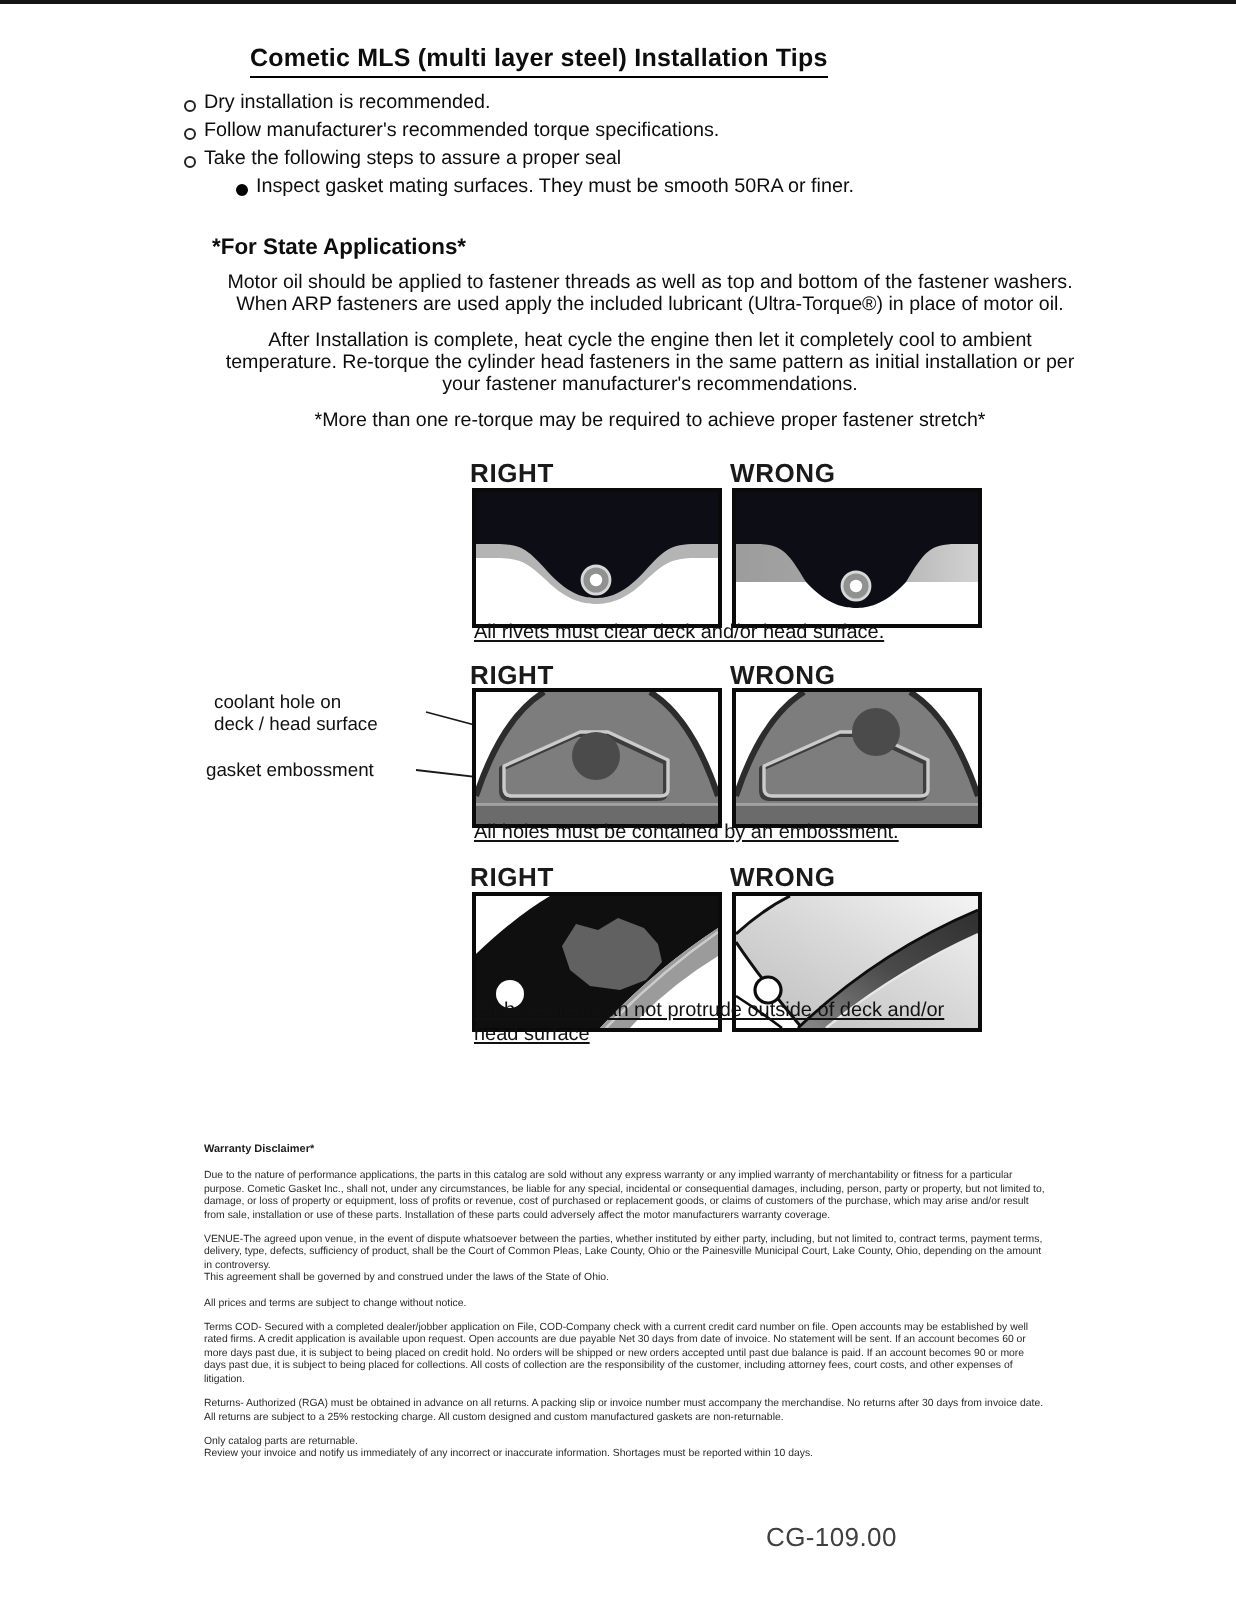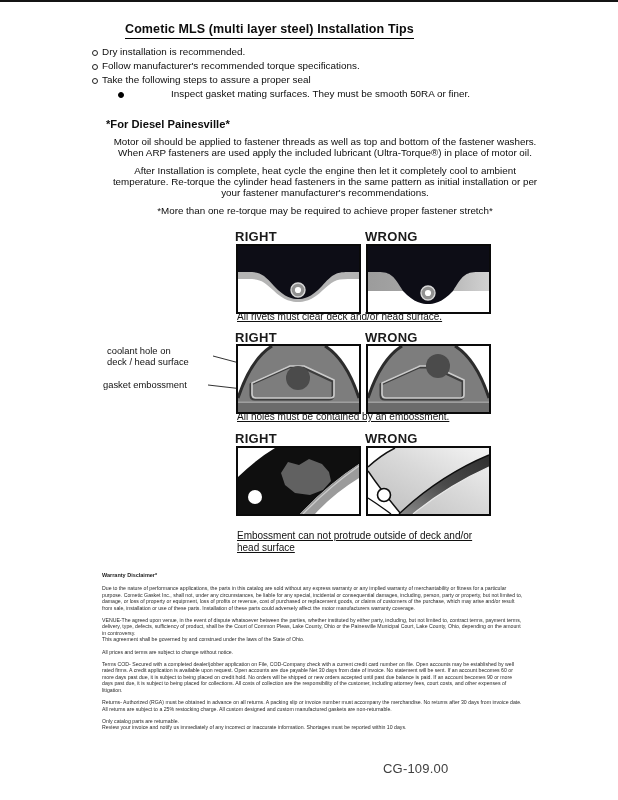--- a/index.html
+++ b/index.html
@@ -20,21 +20,21 @@
     display:inline-block;
     border-bottom:1.6px solid #000;
     padding-bottom:2px;
     letter-spacing:0.1px;
     margin-left:20px;
   }
 
   
   .bullets{position:absolute;left:92px;top:45px;width:490px;font-size:9.9px;line-height:14px;}
   .b-row{display:flex;}
-  .b-row.sub{margin-left:26px;gap:43px;}
+  .b-row.sub{margin-left:26px;}
   .mark{flex:0 0 auto;width:4px;height:4px;border-radius:50%;margin:5px 4px 0 0;}
   .mark.open{border:1px solid #222;}
   .mark.filled{background:#000;border:1px solid #000;}
 
   
   .diesel{position:absolute;left:106px;top:119px;width:438px;font-size:9.8px;line-height:11px;}
   .diesel h2{font-size:11.2px;font-weight:bold;margin:0 0 6px 0;}
   .diesel p{margin:0 0 7px 0;text-align:center;}
 
   
@@ -84,21 +84,21 @@
       <span class="mark open"></span>
       <span>Take the following steps to assure a proper seal</span>
     </div>
     <div class="b-row sub">
       <span class="mark filled"></span>
       <span>Inspect gasket mating surfaces.  They must be smooth 50RA or finer.</span>
     </div>
   </div>
 
   <div class="diesel">
-    <h2>*For Diesel Painesville*</h2>
+    <h2>*For State Applications*</h2>
     <p>Motor oil should be applied to fastener threads as well as top and bottom of the fastener washers. When ARP fasteners are used apply the included lubricant (Ultra-Torque®) in place of motor oil.</p>
     <p>After Installation is complete, heat cycle the engine then let it completely cool to ambient temperature. Re-torque the cylinder head fasteners in the same pattern as initial installation or per your fastener manufacturer's recommendations.</p>
     <p>*More than one re-torque may be required to achieve proper fastener stretch*</p>
   </div>
 
   <div class="dg-header" style="left:235px;top:229px">RIGHT</div>
   <div class="dg-header" style="left:365px;top:229px">WRONG</div>
 
   <div class="dg-box" style="left:236px;top:244px">
     <svg viewBox="0 0 121 66">
@@ -203,21 +203,21 @@
       <path d="M27,0 Q13,7 0,19" fill="none" stroke="#111111" stroke-width="1.5"></path>
       <path d="M0,23 Q12,41 33,66" fill="none" stroke="#111111" stroke-width="1.5"></path>
       <path d="M31,66 Q71,28 121,7 L121,19 Q79,38 45,66 Z" fill="url(#r3d)"></path>
       <path d="M45,66 Q79,38 121,19" fill="none" stroke="#e8e8e8" stroke-width="1.2"></path>
       <path d="M31,66 Q71,28 121,7" fill="none" stroke="#0d0d0d" stroke-width="1.4"></path>
       <circle cx="16" cy="47" r="6.5" fill="#ffffff" stroke="#0d0d0d" stroke-width="1.6"></circle>
       <path d="M0,50 Q11,57 23,66 H0 Z" fill="#ffffff"></path>
       <path d="M0,50 Q11,57 23,66" fill="none" stroke="#0d0d0d" stroke-width="1.3"></path>
     </svg>
   </div>
-  <div class="dg-caption" style="left:237px;top:530px;width:250px">Embossment can not protrude outside of deck and/or head surface</div>
+  <div class="dg-caption" style="left:237px;top:500px;width:250px">Embossment can not protrude outside of deck and/or head surface</div>
 
   <div class="legal">
     <h3>Warranty Disclaimer*</h3>
     <p>Due to the nature of performance applications, the parts in this catalog are sold without any express warranty or any implied warranty of merchantability or fitness for a particular purpose.  Cometic Gasket Inc., shall not, under any circumstances, be liable for any special, incidental or consequential damages, including, person, party or property, but not limited to, damage, or loss of property or equipment, loss of profits or revenue, cost of purchased or replacement goods, or claims of customers of the purchase, which may arise and/or result from sale, installation or use of these parts.  Installation of these parts could adversely affect the motor manufacturers warranty coverage.</p>
     <p class="tight">VENUE-The agreed upon venue, in the event of dispute whatsoever between the parties, whether instituted by either party, including, but not limited to, contract terms, payment terms, delivery, type, defects, sufficiency of product, shall be the Court of Common Pleas, Lake County, Ohio or the Painesville Municipal Court, Lake County, Ohio, depending on the amount in controversy.</p>
     <p>This agreement shall be governed by and construed under the laws of the State of Ohio.</p>
     <p>All prices and terms are subject to change without notice.</p>
     <p>Terms COD- Secured with a completed dealer/jobber application on File, COD-Company check with a current credit card number on file.  Open accounts may be established by well rated firms.  A credit application is available upon request.  Open accounts are due payable Net 30 days from date of invoice.  No statement will be sent.  If an account becomes 60 or more days past due, it is subject to being placed on credit hold.  No orders will be shipped or new orders accepted until past due balance is paid.  If an account becomes 90 or more days past due, it is subject to being placed for collections.  All costs of collection are the responsibility of the customer, including attorney fees, court costs, and other expenses of litigation.</p>
     <p>Returns- Authorized (RGA) must be obtained in advance on all returns.  A packing slip or invoice number must accompany the merchandise.  No returns after 30 days from invoice date.  All returns are subject to a 25% restocking charge.  All custom designed and custom manufactured gaskets are non-returnable.</p>
     <p class="tight">Only catalog parts are returnable.</p>

